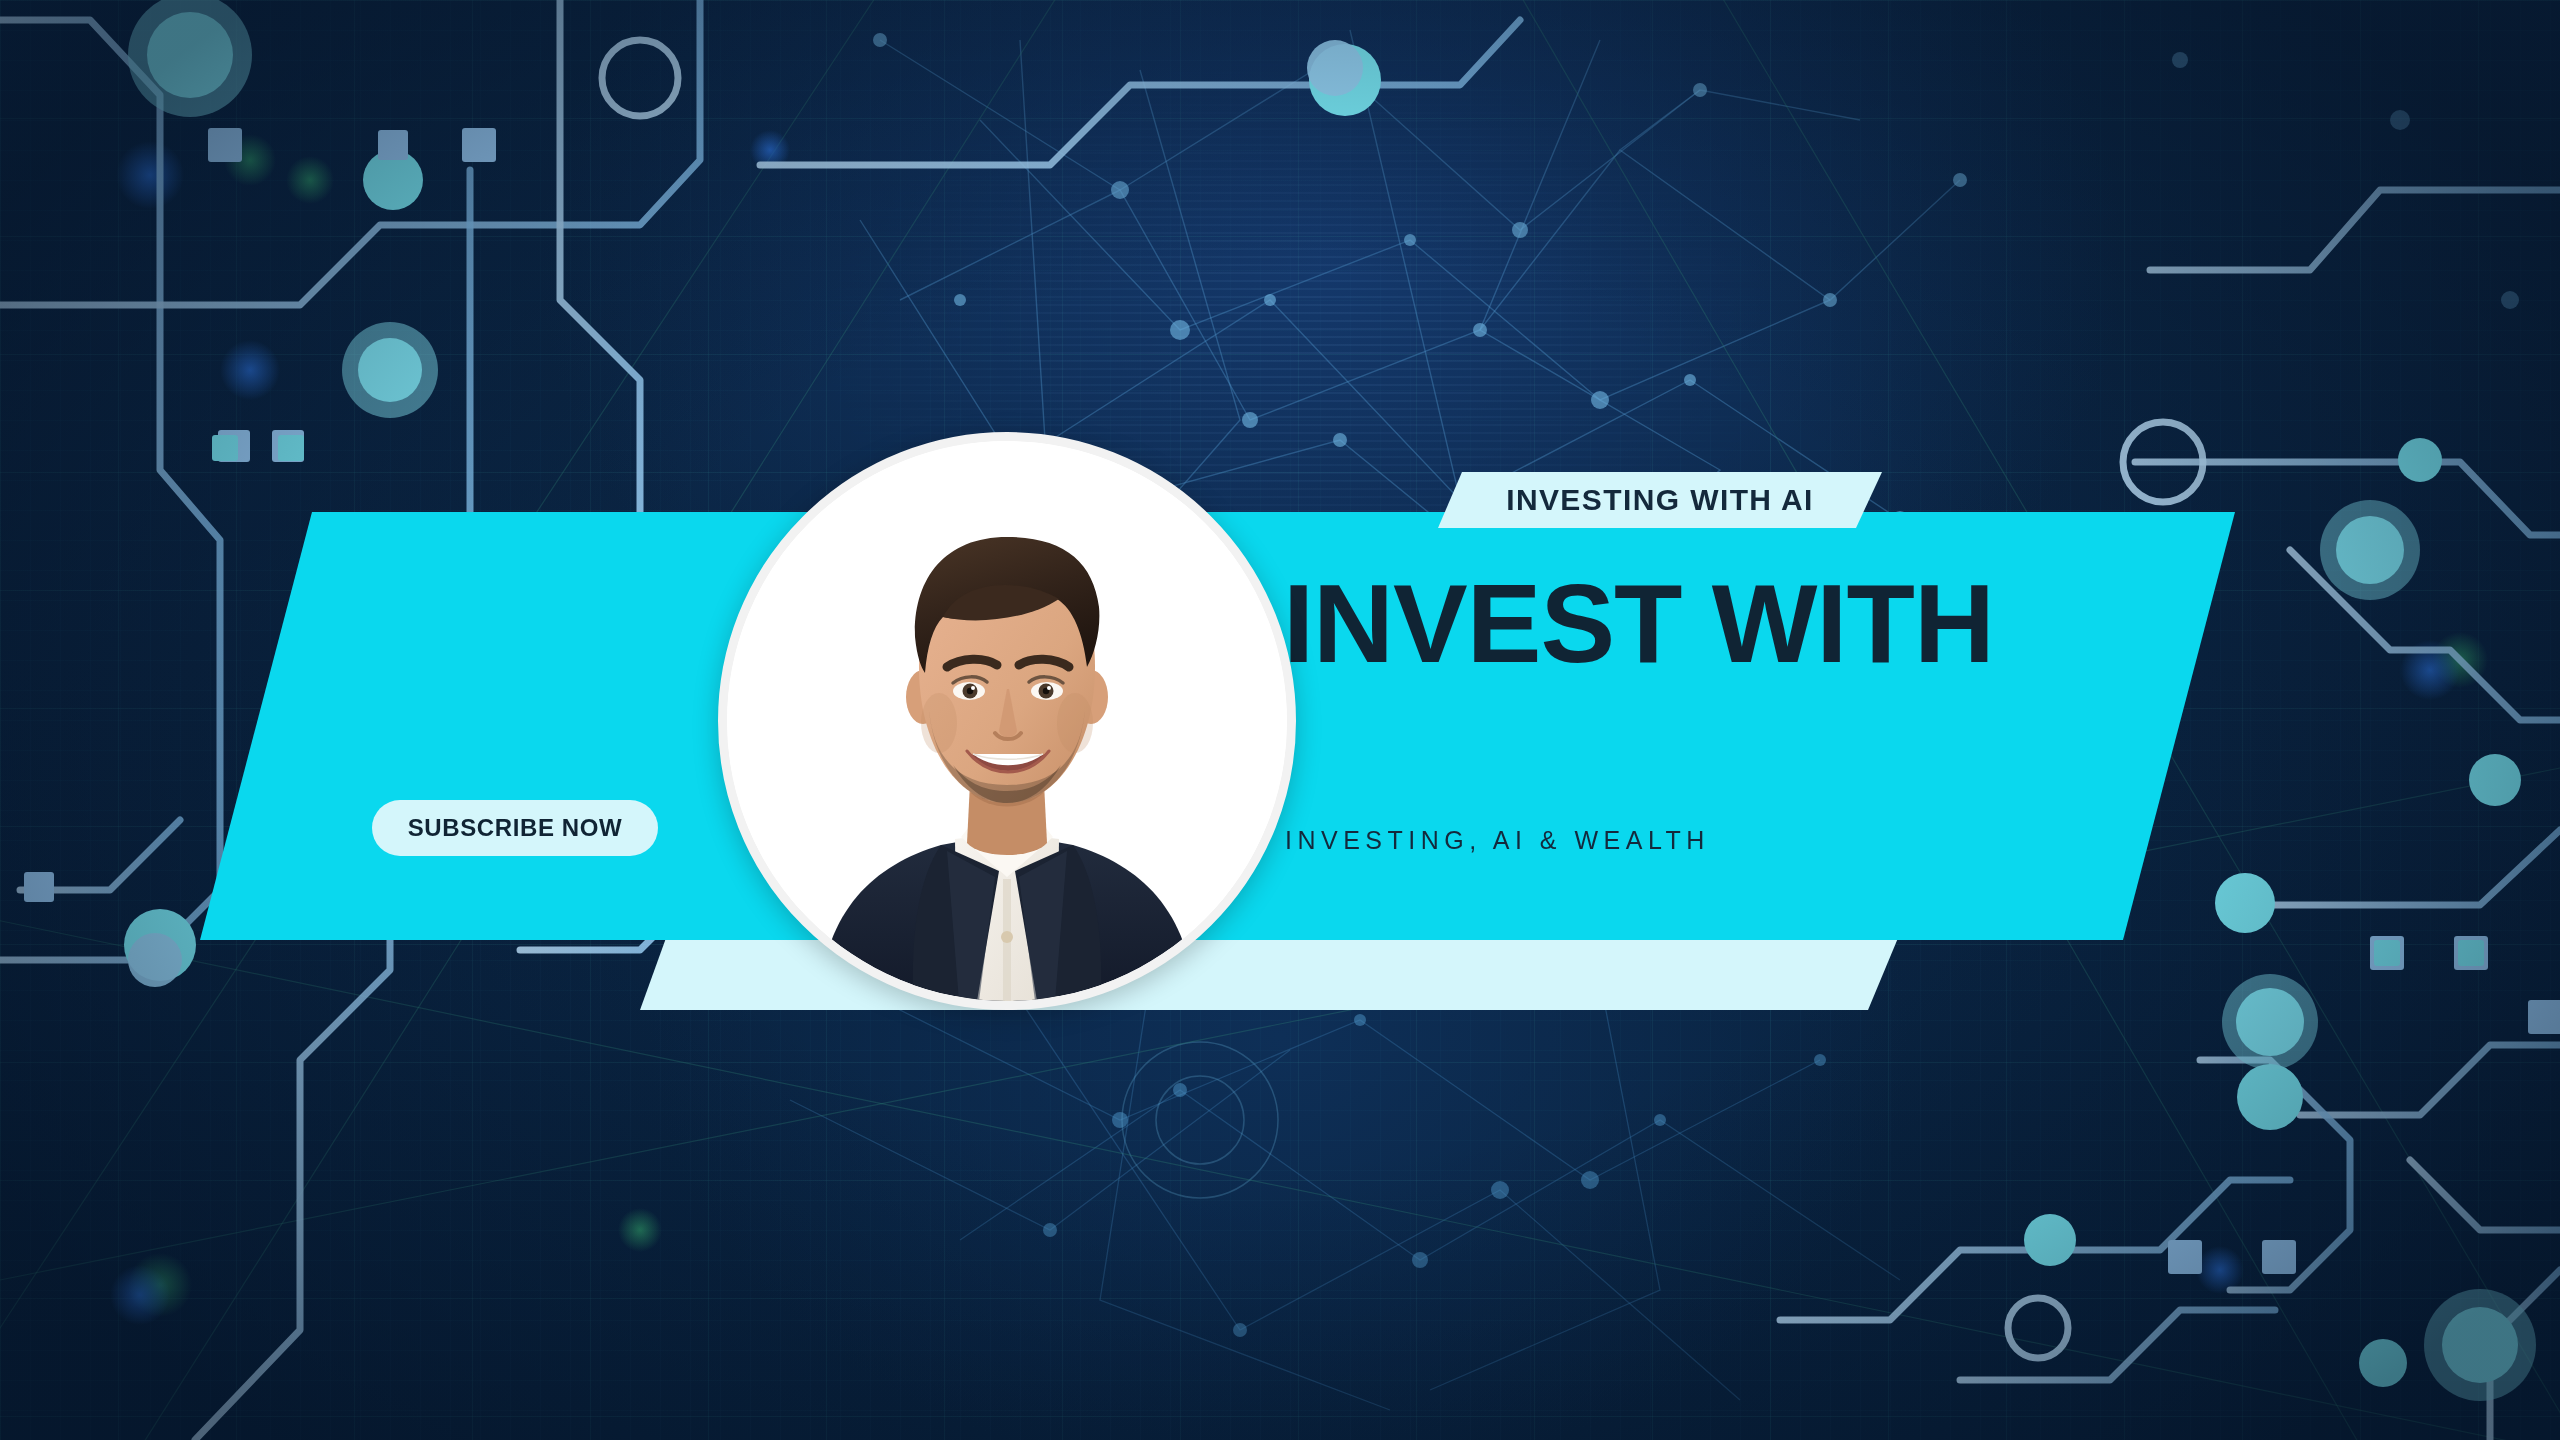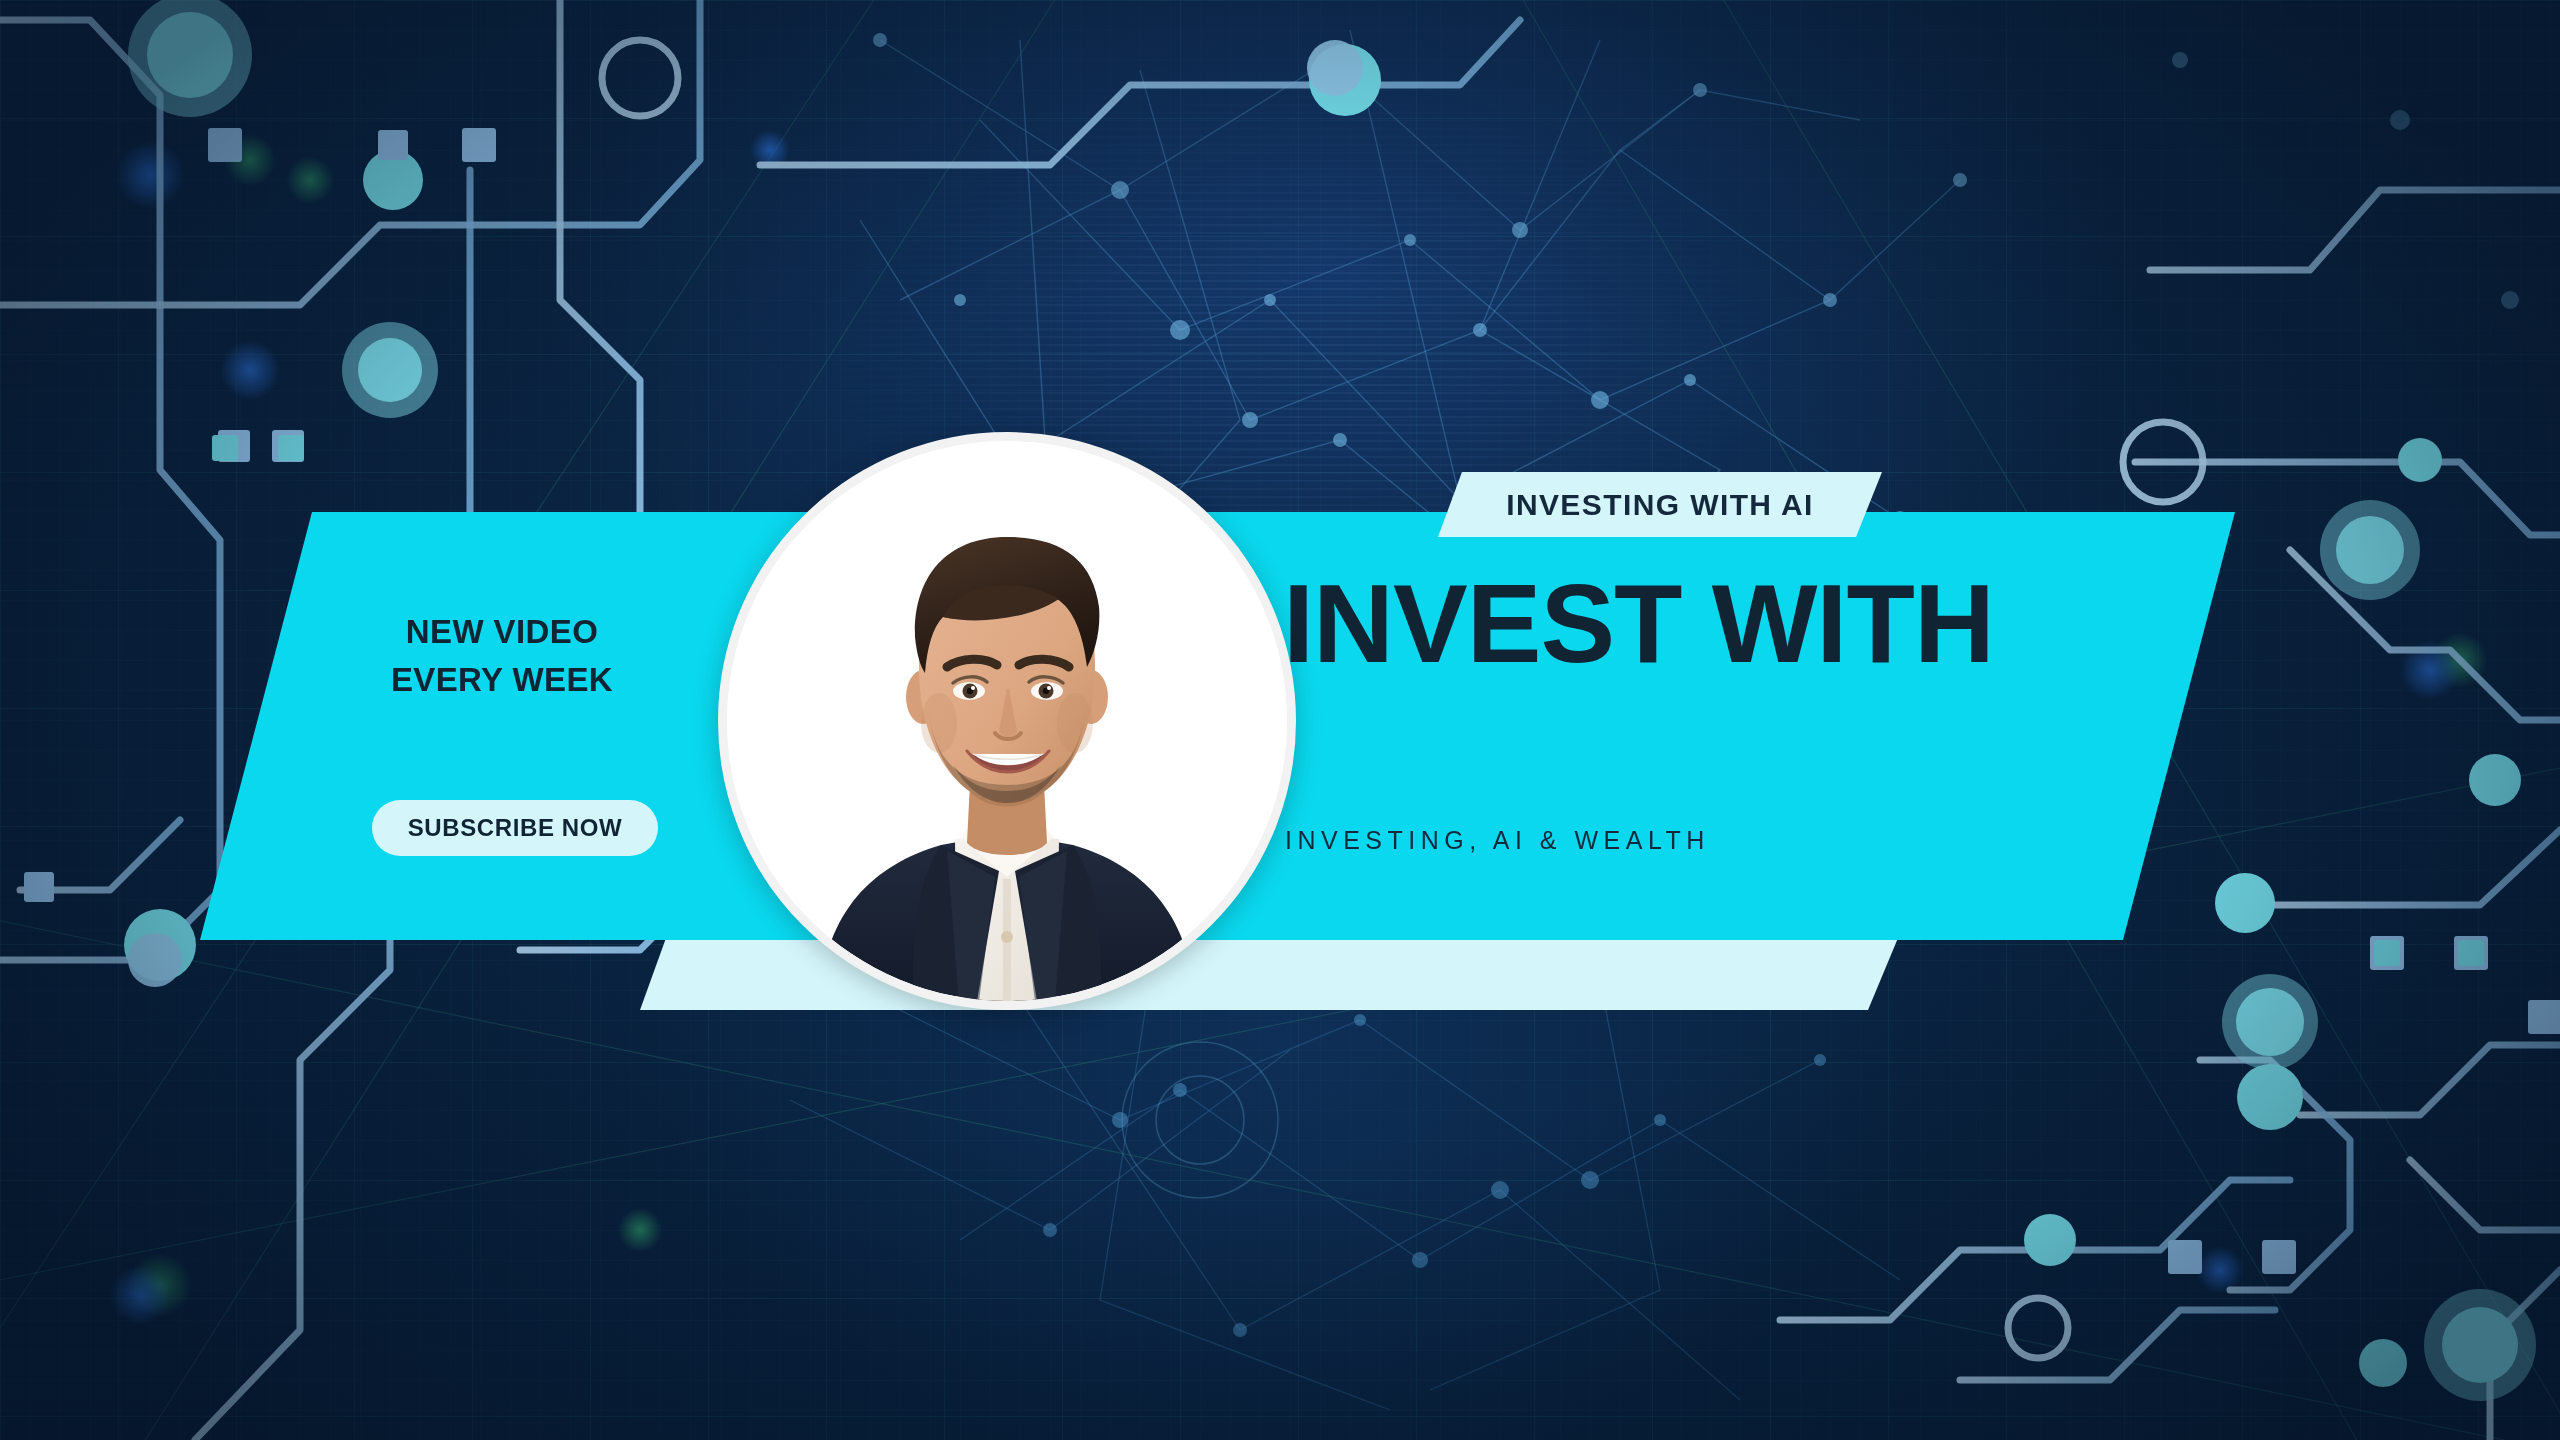--- a/index.html
+++ b/index.html
@@ -63,21 +63,21 @@
   }
   .band-main {
     position: absolute;
     left: 200px; top: 512px; width: 2035px; height: 428px;
     background: #0ad8ee;
     clip-path: polygon(112px 0, 100% 0, calc(100% - 112px) 100%, 0 100%);
   }
 
   .badge {
     position: absolute;
-    left: 1438px; top: 472px; width: 444px; height: 65px;
+    left: 1438px; top: 472px; width: 444px; height: 56px;
     background: #d4f6fb;
     clip-path: polygon(24px 0, 100% 0, calc(100% - 26px) 100%, 0 100%);
     display: flex; align-items: center; justify-content: center;
   }
   .badge-text {
     font-size: 30px;
     font-weight: 700;
     letter-spacing: 1.4px;
     color: #14293c;
     white-space: nowrap;
@@ -375,24 +375,20 @@
 
   <div class="badge">
     <span class="badge-text">INVESTING WITH AI</span>
   </div>
 
   <div class="headline">
     <span class="l1">INVEST WITH</span>
   </div>
   <div class="tagline">INVESTING, AI &amp; WEALTH</div>
 
-  <div class="left-block">
-    <div class="left-line">NEW VIDEO</div>
-    <div class="left-line">EVERY WEEK</div>
-  </div>
   <button class="subscribe-btn">
     <span class="subscribe-label">SUBSCRIBE NOW</span>
   </button>
 
   <div class="portrait">
     <svg class="portrait-inner" viewBox="0 0 560 560" xmlns="http://www.w3.org/2000/svg" aria-hidden="true">
       <defs>
         <clipPath id="circClip">
             <circle cx="280" cy="280" r="280"></circle>
           </clipPath>

